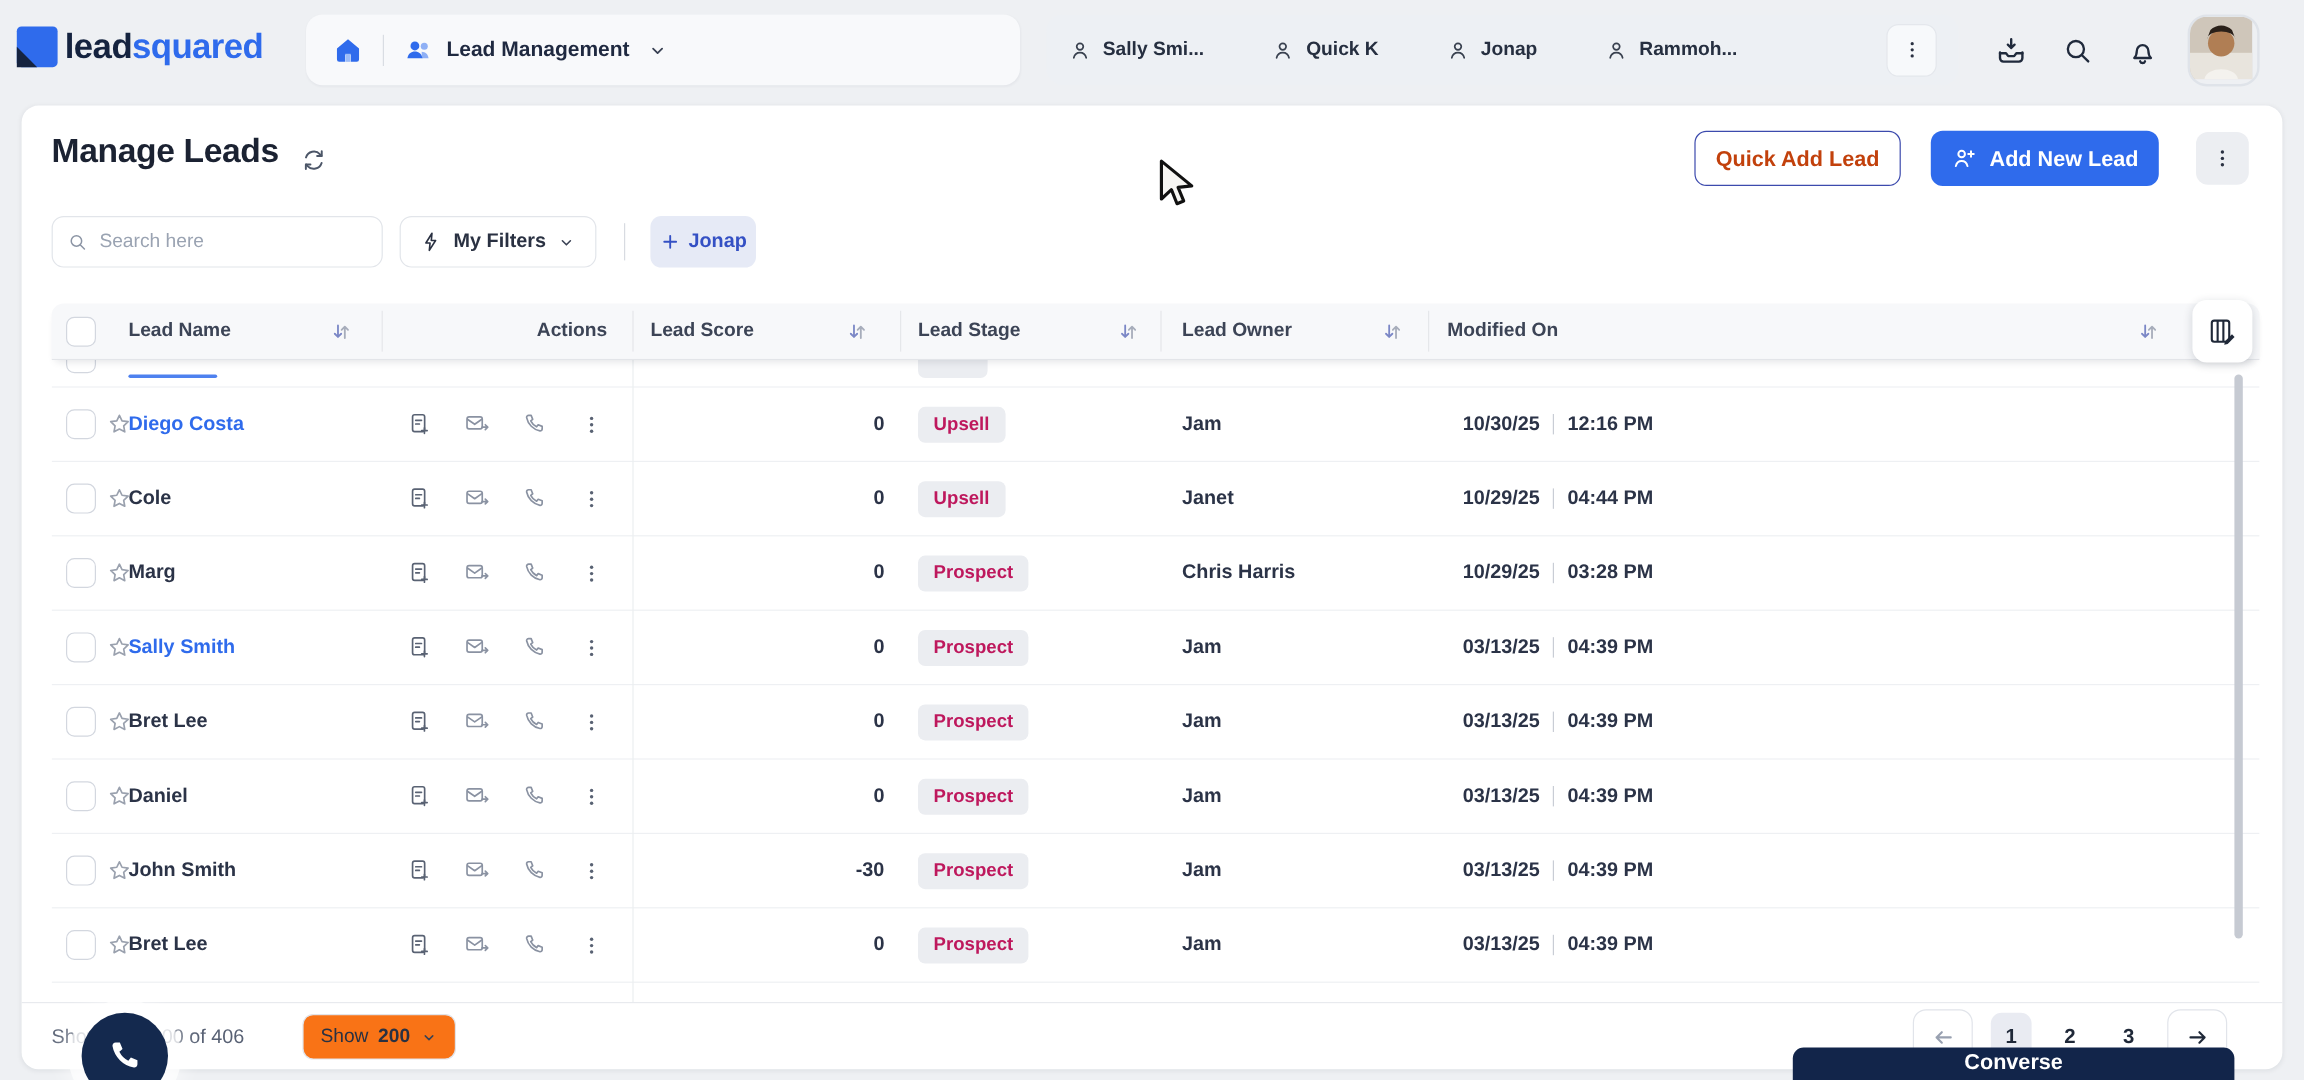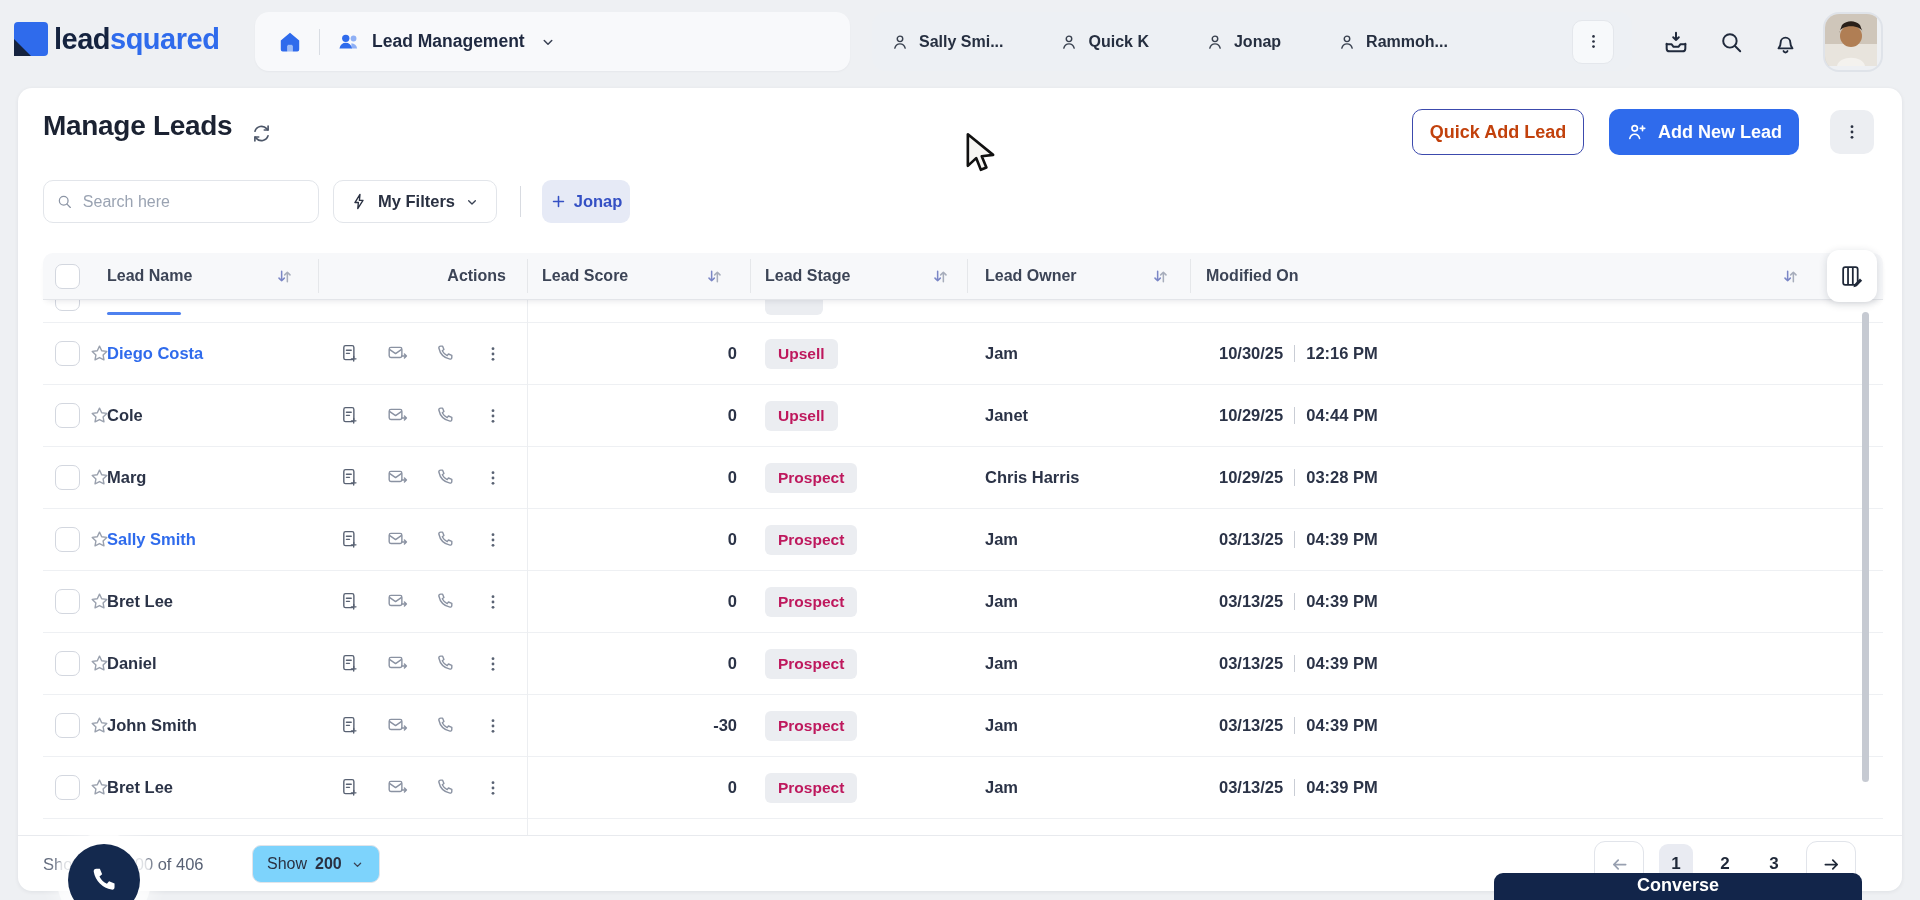--- a/index.html
+++ b/index.html
@@ -102,21 +102,21 @@
   .pt-line{position:absolute;left:64px;top:13px;width:74px;height:3px;background:#2f6bec;border-radius:2px;opacity:.85;}
   .pt-badge{position:absolute;left:722px;top:-8px;width:58px;height:24px;background:#ebedf1;border-radius:6px;}
   .partial-bottom{height:24px;background:#fff;}
 
   .vscroll{position:absolute;left:1844px;top:224px;width:7px;height:470px;background:#c6cad2;border-radius:4px;z-index:7;}
 
   
   .tfoot{position:absolute;left:0;top:747px;width:1884px;height:56px;border-top:1px solid #e8eaee;display:flex;align-items:center;}
   .showing{position:absolute;left:25px;font-size:16.5px;color:#586174;}
   .show-dd{position:absolute;left:234px;height:36px;border:1px solid #e1e4ea;border-radius:9px;display:flex;align-items:center;
-           gap:8px;padding:0 14px;font-size:16px;color:#2a3142;background:#7dd3fc;}
+           gap:8px;padding:0 14px;font-size:16px;color:#2a3142;background:#f97316;}
   .show-dd b{font-weight:800;}
   .pager{position:absolute;right:46px;display:flex;align-items:center;gap:15px;}
   .pg-btn{width:48px;height:44px;border:1px solid #e1e4ea;border-radius:11px;background:#fff;display:flex;align-items:center;justify-content:center;}
   .pg-btn.prev{color:#98a0b0;}
   .pg-btn.next{color:#1f2838;}
   .pg-num{min-width:34px;height:40px;display:flex;align-items:center;justify-content:center;font-size:17px;font-weight:600;color:#1f2838;border-radius:9px;}
   .pg-num.active{background:#e9ebf2;}
 
   
   .converse{position:absolute;left:1494px;top:873px;width:368px;height:27px;background:#12254a;border-radius:9px 9px 0 0;

